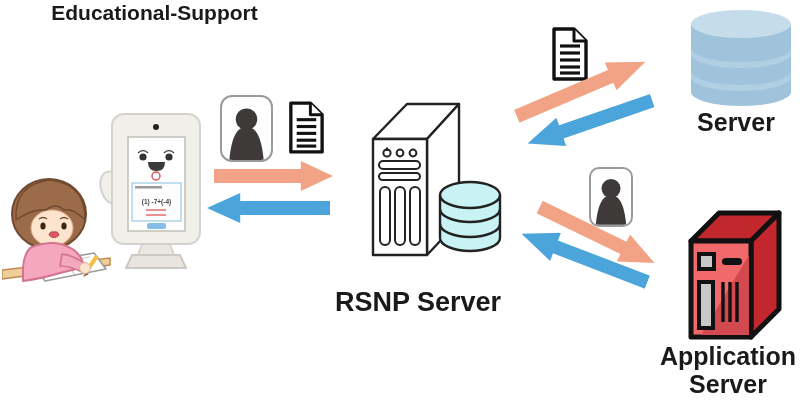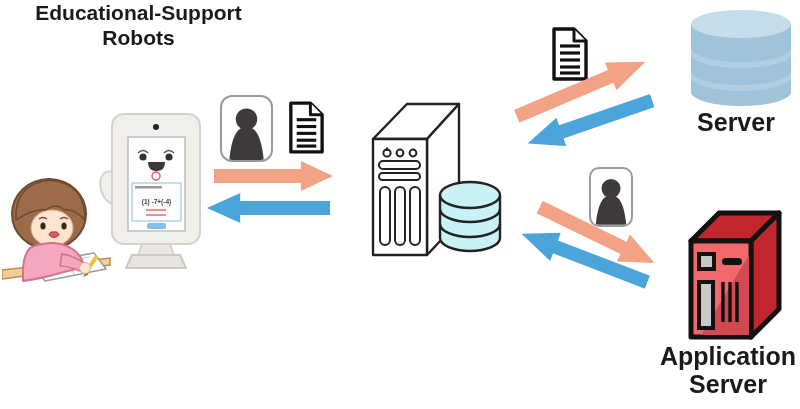--- a/index.html
+++ b/index.html
@@ -5,21 +5,21 @@
   html,body{margin:0;padding:0;background:#ffffff;}
   .canvas{
     position:relative;width:800px;height:409px;background:#ffffff;overflow:hidden;
     font-family:"Liberation Sans", sans-serif;
   }
   .abs{position:absolute;}
   .node-label{
     position:absolute;font-weight:700;color:#1a1a1a;text-align:center;
     font-family:"Liberation Sans", sans-serif;
   }
-  .robots-label{left:0;top:297;width:255px;font-size:21px;line-height:25px;padding-left:11px;}
+  .robots-label{left:16px;top:297;width:255px;font-size:21px;line-height:25px;padding-left:11px;}
   .rsnp-label{left:320px;top:288px;width:196px;font-size:27px;line-height:29px;}
   .db-label{left:672px;top:108px;width:128px;font-size:25px;line-height:29px;}
   .app-label{left:650px;top:342px;width:156px;font-size:25px;line-height:28px;}
   .arrow{
     position:absolute;height:30px;
     clip-path:polygon(0% 27%, 73% 27%, 73% 0%, 100% 50%, 73% 100%, 73% 73%, 0% 73%);
   }
   .person-badge{
     position:absolute;background:#ffffff;border:2px solid #9a9a9a;border-radius:12px;
     display:flex;align-items:flex-end;justify-content:center;overflow:hidden;box-sizing:border-box;
@@ -91,21 +91,20 @@
       <rect x="49" y="113" width="19" height="6" rx="2" fill="#85BCE8"></rect>
     </g>
     <g>
       <path d="M44,134 L72,134 L76,145 L40,145 Z" fill="#EAE7E2" stroke="#D0CDC7" stroke-width="1.6" stroke-linejoin="round"></path>
       <path d="M34,145 L82,145 L88,158 L28,158 Z" fill="#E8E5E0" stroke="#CCC9C3" stroke-width="2" stroke-linejoin="round"></path>
     </g>
   </svg>
 
   <div class="node-label robots-label">
     <div>Educational-Support</div>
-    <div>Robots</div>
   </div>
 
   <div class="person-badge" style="left:220px;top:95px;width:53px;height:67px;">
     <svg width="45" height="58" viewBox="0 0 40 54">
       <circle cx="20" cy="16" r="10" fill="#3E3A39"></circle>
       <path d="M20,23 C11,23 6,33 4,54 L36,54 C34,33 29,23 20,23 Z" fill="#3E3A39"></path>
     </svg>
   </div>
   <svg class="abs" style="left:284px;top:100px;" width="43" height="55" viewBox="0 0 44 56">
     <path d="M7,3 H27 L39,15 V53 H7 Z" fill="#FFFFFF" stroke="#111111" stroke-width="3.4" stroke-linejoin="round"></path>
@@ -138,20 +137,23 @@
       <rect x="33" y="91" width="10" height="58" rx="5"></rect>
       <rect x="48" y="91" width="10" height="58" rx="5"></rect>
     </g>
     <g stroke="#222222" stroke-width="2.4">
       <path d="M78,99 L78,142 A30,13 0 0 0 138,142 L138,99" fill="#C9F2F4"></path>
       <ellipse cx="108" cy="99" rx="30" ry="13" fill="#C9F2F4"></ellipse>
       <path d="M78,113 A30,13 0 0 0 138,113" fill="none"></path>
       <path d="M78,128 A30,13 0 0 0 138,128" fill="none"></path>
     </g>
   </svg>
+  <div class="node-label rsnp-label">
+    <div>RSNP Server</div>
+  </div>
 
   <svg class="abs" style="left:547px;top:26px;" width="44" height="56" viewBox="0 0 44 56">
     <path d="M7,3 H27 L39,15 V53 H7 Z" fill="#FFFFFF" stroke="#111111" stroke-width="3.4" stroke-linejoin="round"></path>
     <path d="M27,3 L27,15 L39,15" fill="#FFFFFF" stroke="#111111" stroke-width="3" stroke-linejoin="round"></path>
     <g stroke="#111111" stroke-width="3.2">
       <line x1="13" y1="20" x2="33" y2="20"></line>
         <line x1="13" y1="27" x2="33" y2="27"></line>
       <line x1="13" y1="34" x2="33" y2="34"></line>
         <line x1="13" y1="41" x2="33" y2="41"></line>
       <line x1="13" y1="47" x2="33" y2="47"></line>

